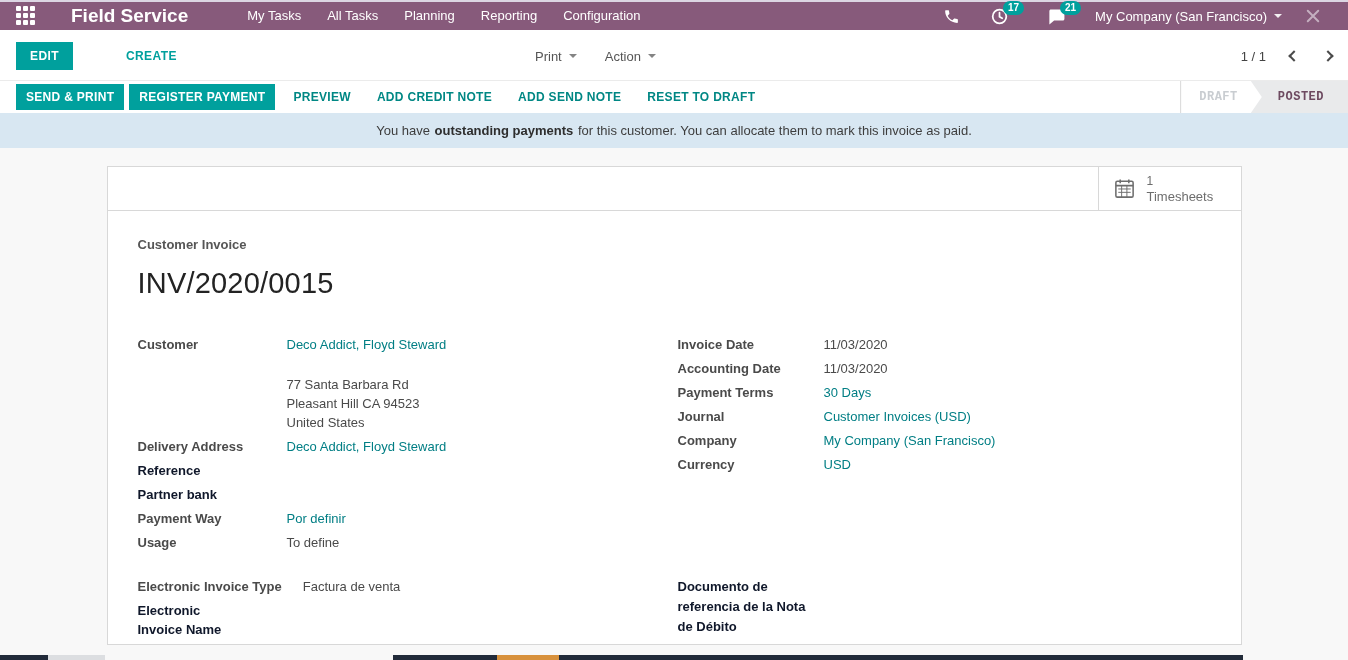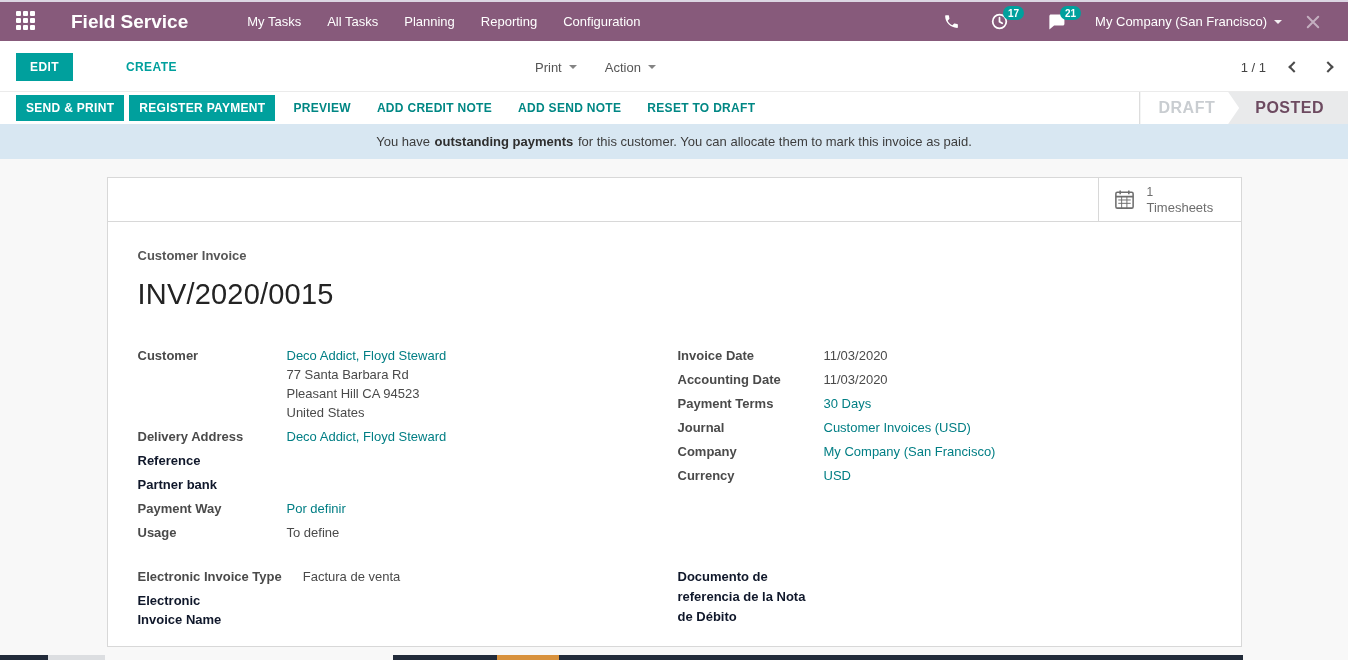--- a/index.html
+++ b/index.html
@@ -1,21 +1,21 @@
 <!DOCTYPE html>
 <html><head>
 <meta charset="utf-8">
 <style>
   * { margin:0; padding:0; box-sizing:border-box; }
   html,body { width:1348px; height:660px; overflow:hidden; }
   body { font-family:"Liberation Sans","DejaVu Sans",sans-serif; background:#f8f8f8; position:relative; }
 
   
   .top-strip { height:2px; background:#dcd6e3; }
-  .navbar { height:39px; background:#875A7B; display:flex; align-items:center; color:#fff; padding:0 14px 0 12px; }
+  .navbar { height:28px; background:#875A7B; display:flex; align-items:center; color:#fff; padding:0 14px 0 12px; }
   .apps-grid { width:21px; height:21px; display:grid; grid-template-columns:repeat(3,5px); grid-template-rows:repeat(3,5px); gap:2px; margin:0 10px 0 4px; cursor:pointer; }
   .apps-grid span { background:#fff; border-radius:1px; }
   .brand { font-size:19px; font-weight:700; margin:0 46px 0 24px; cursor:pointer; }
   .nav-menu { display:flex; height:44px; }
   .nav-item { font-size:13px; padding:0 13px; line-height:44px; cursor:pointer; white-space:nowrap; }
   .nav-right { margin-left:auto; display:flex; align-items:center; }
   .icon-btn { position:relative; padding:6px 11px; cursor:pointer; display:flex; align-items:center; }
   .badge { position:absolute; top:0px; right:-4px; background:#00A09D; color:#fff; font-size:10px; font-weight:700; border-radius:8px; padding:1.5px 5px; line-height:11px; }
   .company-switch, .user-menu { display:flex; align-items:center; font-size:13px; cursor:pointer; padding:0 10px; height:44px; white-space:nowrap; }
   .caret { display:inline-block; width:0; height:0; border-left:4px solid transparent; border-right:4px solid transparent; border-top:4px solid currentColor; margin-left:7px; opacity:.9; }
@@ -38,21 +38,21 @@
   .pager-value { font-size:13px; color:#444; cursor:pointer; }
   .chev { display:inline-block; width:8px; height:8px; border-left:2px solid #4a4a4a; border-bottom:2px solid #4a4a4a; cursor:pointer; }
   .chev.left { transform:rotate(45deg); }
   .chev.right { transform:rotate(-135deg); margin-left:2px; }
 
   
   .statusbar { display:flex; align-items:center; background:#fff; border-top:1px solid #ebebeb; height:33px; padding-left:16px; }
   .sb-btn-primary { background:#00A09D; color:#fff; border:none; font-size:12px; font-weight:700; letter-spacing:.3px; padding:6px 10px; margin-right:5px; cursor:pointer; font-family:inherit; }
   .sb-btn-flat { background:none; border:none; color:#008784; font-size:12px; font-weight:700; letter-spacing:.3px; padding:6px 13px; cursor:pointer; font-family:inherit; }
   .sb-states { margin-left:auto; height:100%; display:flex; align-items:stretch; background:#e9eaeb; border-left:1px solid #ddd; }
-  .state { display:flex; align-items:center; font-size:16px; font-weight:700; letter-spacing:.5px; cursor:pointer; }
+  .state { display:flex; align-items:center; font-size:12px; font-weight:700; letter-spacing:.5px; cursor:pointer;font-family:Liberation Mono, monospace; }
   .state-draft { background:#fff; color:#c9cdd1; padding:0 24px 0 18px; clip-path:polygon(0 0, calc(100% - 11px) 0, 100% 50%, calc(100% - 11px) 100%, 0 100%); }
   .state-posted { color:#6d4a60; padding:0 24px 0 16px; }
 
   
   .alert-bar { height:35px; background:#d8e7f2; display:flex; align-items:center; padding:0 17px; font-size:13px; color:#3d3d3d;justify-content:center; }
   .alert-bar b { font-weight:700; color:#2e2e2e; margin:0 1px; }
 
   
   .content { height:460px; }
   .sheet { width:1135px; margin:18px auto 0; background:#fff; border:1px solid #d8d8d8; min-height:470px; }
@@ -201,21 +201,21 @@
     <div class="form-body">
       <div class="doc-type">Customer Invoice</div>
       <div class="sheet-title">INV/2020/0015</div>
 
       <div class="group-row">
         <div class="col-left">
           <div class="frow">
             <span class="flabel">Customer</span>
             <span class="fvalue">
               <span class="link">Deco Addict, Floyd Steward</span>
-              <span class="addr-line" style="display:block;">77 Santa Barbara Rd</span>
+              <span class="addr-line" style="display:block;margin-top:21px;">77 Santa Barbara Rd</span>
               <span class="addr-line" style="display:block;">Pleasant Hill CA 94523</span>
               <span class="addr-line" style="display:block;">United States</span>
             </span>
           </div>
           <div class="frow">
             <span class="flabel">Delivery Address</span>
             <span class="fvalue"><span class="link">Deco Addict, Floyd Steward</span></span>
           </div>
           <div class="frow">
             <span class="flabel muted">Reference</span>

